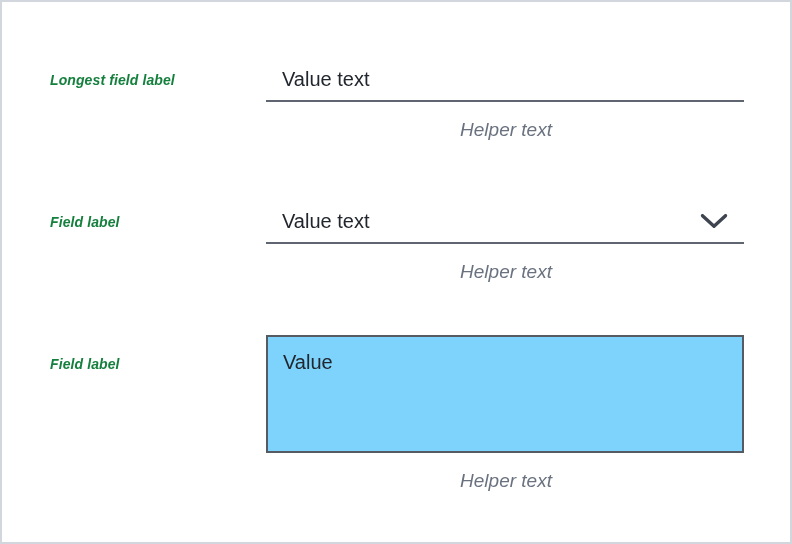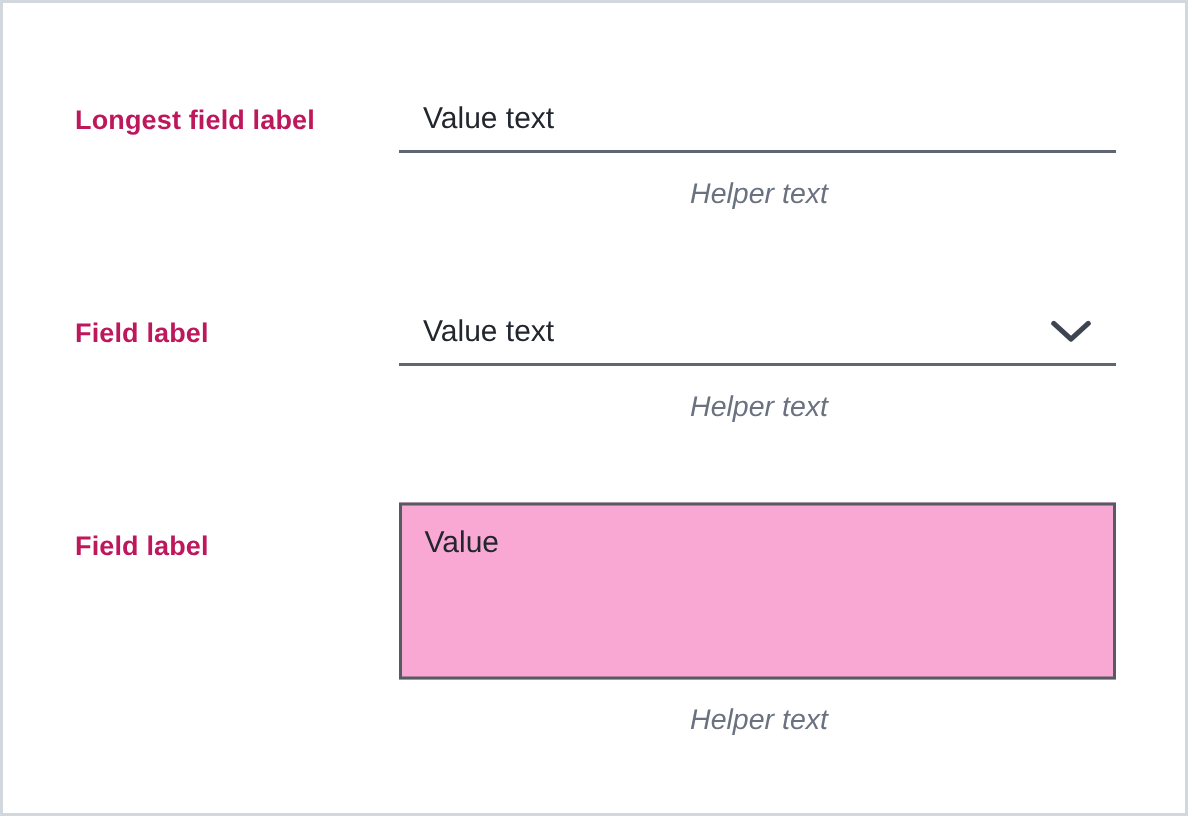--- a/index.html
+++ b/index.html
@@ -20,25 +20,26 @@
   .row {
     display: flex;
     align-items: flex-start;
   }
   .row-text   { margin-bottom: 56px; }
   .row-select { margin-bottom: 49px; }
 
   .flabel {
     width: 216px;
     flex: 0 0 216px;
-    font-size: 18px;
+    font-size: 14px;
     font-weight: 600;
-    color: #be185d;
+    color: #15803d;
     line-height: 44px;
     letter-spacing: 0.1px;
+    font-style: italic;
   }
   .flabel.ta-label {
     line-height: 26px;
     padding-top: 16px;
   }
 
   .control {
     width: 478px;
     flex: 0 0 478px;
   }
@@ -81,21 +82,21 @@
     display: flex;
     align-items: center;
     justify-content: center;
   }
 
   .textarea-input {
     display: block;
     width: 100%;
     height: 118px;
     border: 2px solid #565b63;
-    background: #f9a8d4;
+    background: #7dd3fc;
     font-family: "Liberation Sans", sans-serif;
     font-size: 20px;
     line-height: 26px;
     color: #22262e;
     padding: 12px 15px;
     resize: none;
     outline: none;
     border-radius: 0;
   }
 

